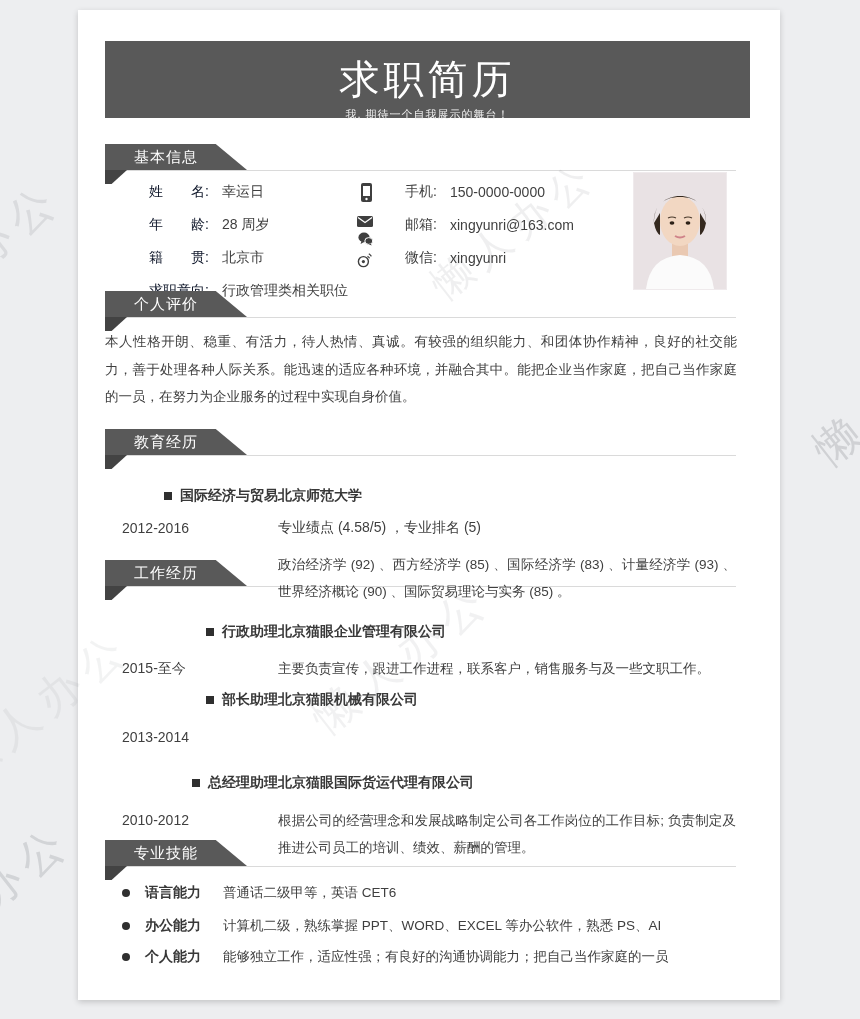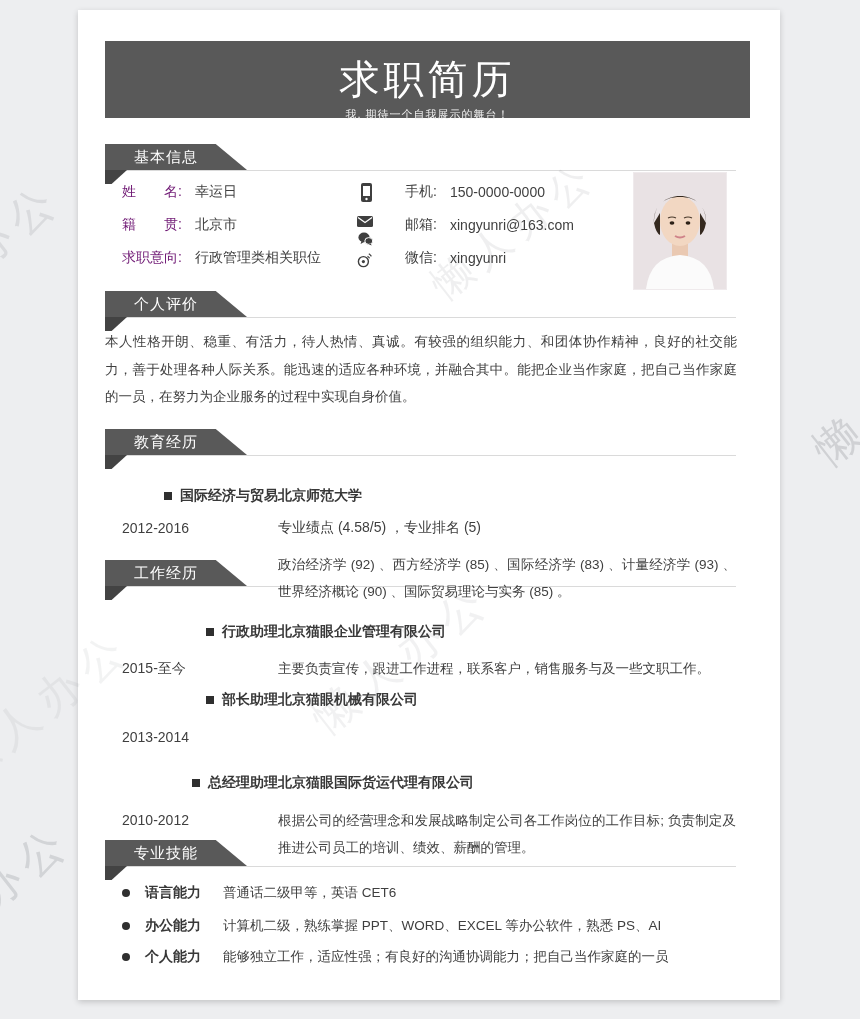--- a/index.html
+++ b/index.html
@@ -29,21 +29,21 @@
     clip-path:polygon(0 0,78% 0,100% 100%,0 100%);letter-spacing:1px;
   }
   .ribbon-fold{
     position:absolute;left:0;top:100%;width:22px;height:14px;background:#434343;
     clip-path:polygon(0 0,100% 0,30% 100%,0 100%);
   }
   
   .info-col{position:absolute;left:44px;top:165px;width:230px;z-index:2;}
   .contact-col{position:absolute;left:327px;top:165px;width:220px;z-index:2;}
   .info-row{display:flex;align-items:center;height:33px;font-size:14px;}
-  .info-label{width:73px;flex:none;color:#701a75;}
+  .info-label{width:73px;flex:none;color:#0f172a;margin-left:27px;}
   .contact-label{width:45px;flex:none;color:#3f3f3f;}
   .info-value{color:#3f3f3f;white-space:nowrap;}
   .contact-icons span{position:absolute;z-index:3;}
   .photo{
     position:absolute;left:555px;top:162px;width:94px;height:118px;
     border:1px solid #efeaec;box-sizing:border-box;
   }
   
   .para{
     position:absolute;font-size:13.5px;line-height:27.5px;color:#3f3f3f;
@@ -101,20 +101,24 @@
   </div>
   <div class="ribbon" style="top:830px">
     <div class="ribbon-band">专业技能</div>
     <div class="ribbon-fold"></div>
   </div>
 
   <div class="info-col">
     <div class="info-row">
       <span class="info-label">姓　　名:</span>
       <span class="info-value">幸运日</span>
+    </div>
+    <div class="info-row">
+      <span class="info-label">年　　龄:</span>
+      <span class="info-value">28 周岁</span>
     </div>
     <div class="info-row">
       <span class="info-label">籍　　贯:</span>
       <span class="info-value">北京市</span>
     </div>
     <div class="info-row">
       <span class="info-label">求职意向:</span>
       <span class="info-value">行政管理类相关职位</span>
     </div>
   </div>

